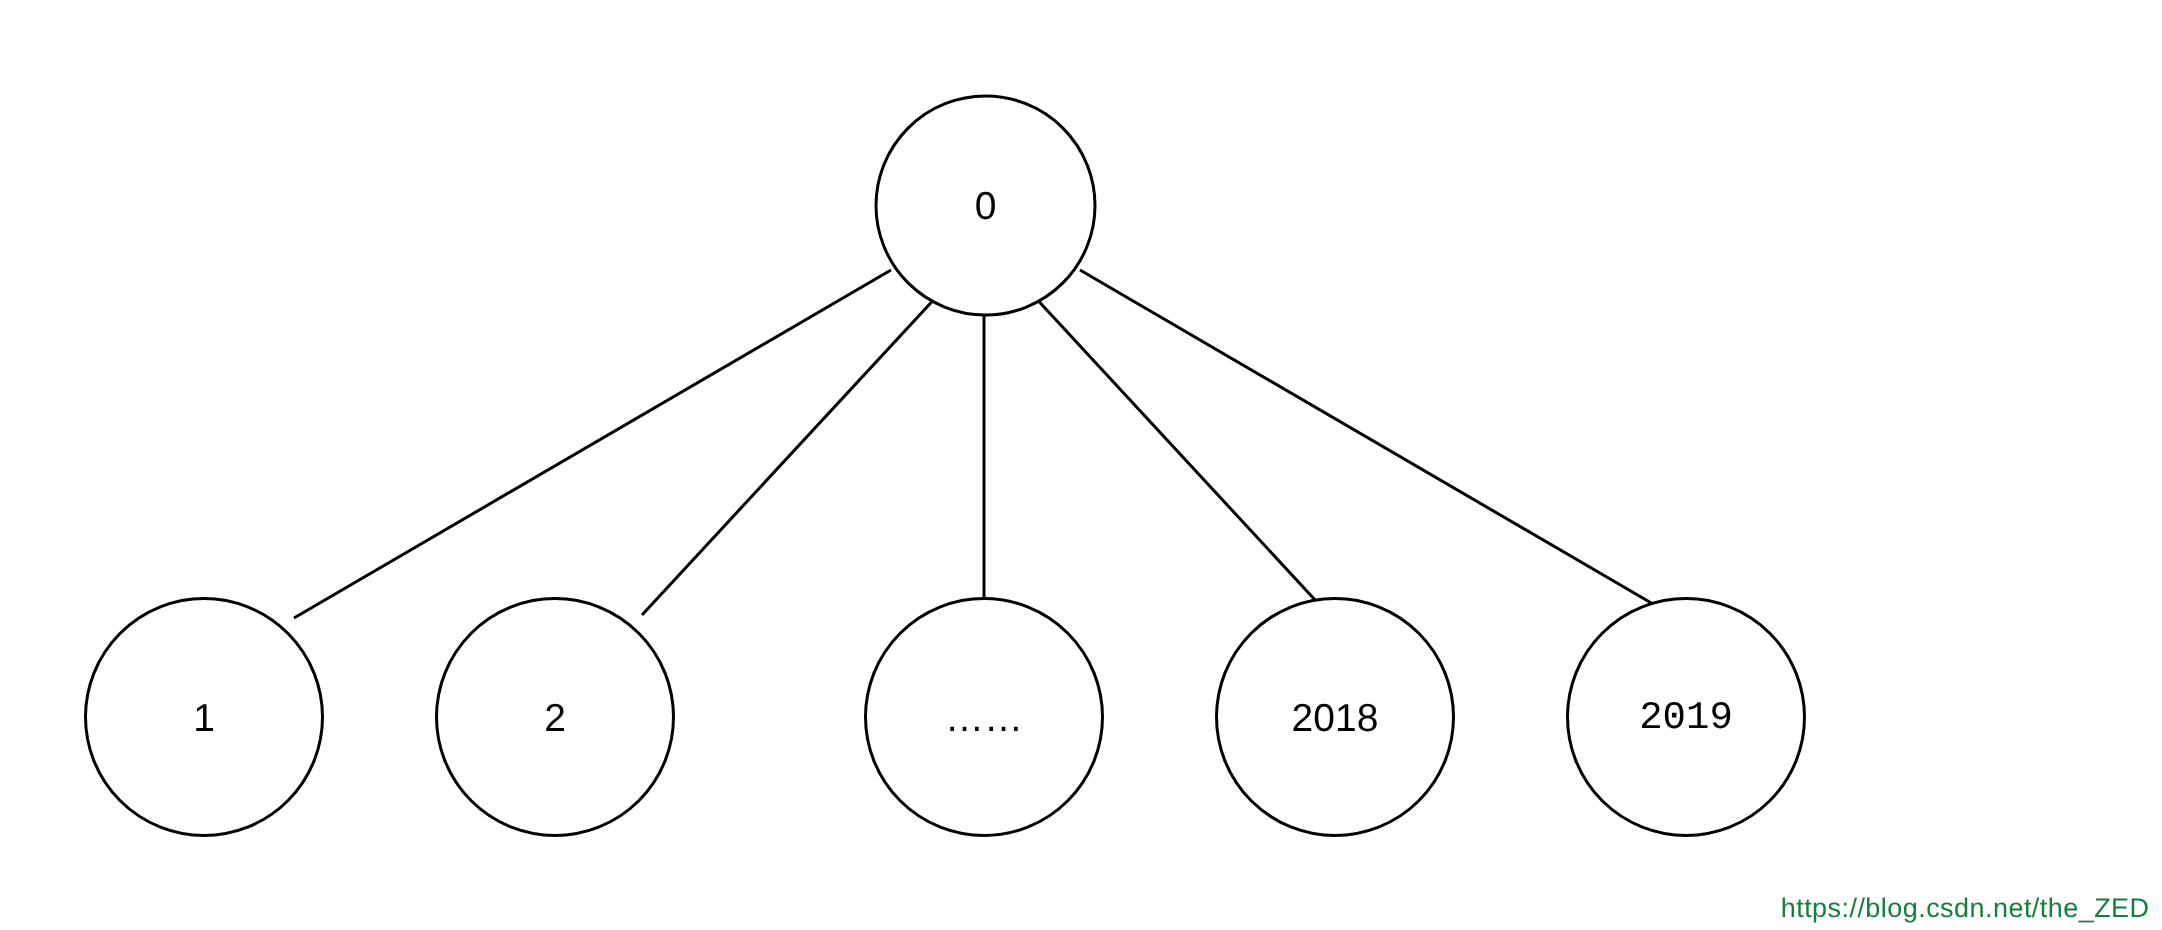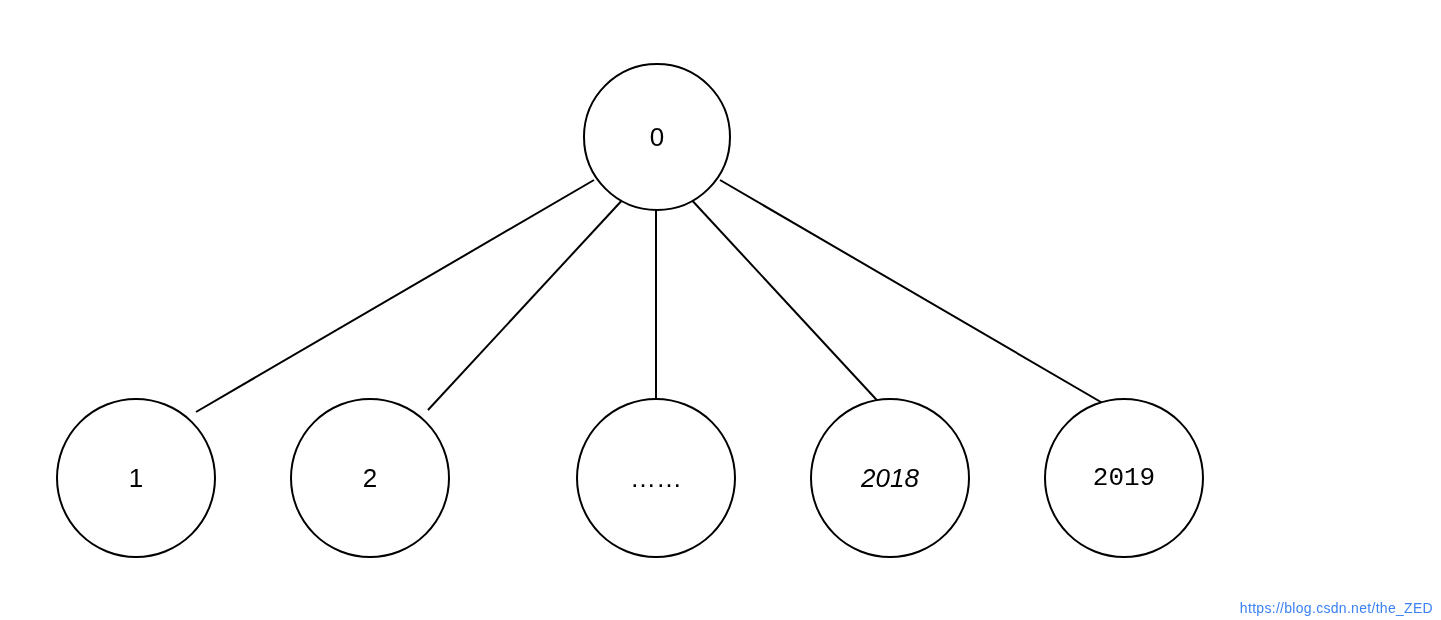--- a/index.html
+++ b/index.html
@@ -30,22 +30,22 @@
   .node span {
     font-size: 26px;
     color: #000;
     text-align: center;
     line-height: 1;
   }
   .watermark {
     position: absolute;
     right: 8px;
     bottom: 4px;
-    font-size: 14px;
-    color: #3b82f6;
+    font-size: 18px;
+    color: #15803d;
     letter-spacing: 0.3px;
     pointer-events: none;
   }
 </style>
 </head>
 <body>
 
 <svg width="1441" height="620">
   <line x1="594" y1="180" x2="196" y2="412" stroke="#000" stroke-width="2"></line>
   <line x1="626" y1="196" x2="428" y2="410" stroke="#000" stroke-width="2"></line>
@@ -63,21 +63,21 @@
 </div>
 
 <div class="node" style="left:290px; top:398px; width:160px; height:160px;">
   <span>2</span>
 </div>
 
 <div class="node" style="left:576px; top:398px; width:160px; height:160px;">
   <span>……</span>
 </div>
 
-<div class="node" style="left:810px; top:398px; width:160px; height:160px;font-style:italic;">
+<div class="node" style="left:810px; top:398px; width:160px; height:160px;">
   <span>2018</span>
 </div>
 
 <div class="node" style="left:1044px; top:398px; width:160px; height:160px;font-family:Liberation Mono, monospace;">
   <span>2019</span>
 </div>
 
 <div class="watermark">https://blog.csdn.net/the_ZED</div>
 
 </body></html>

